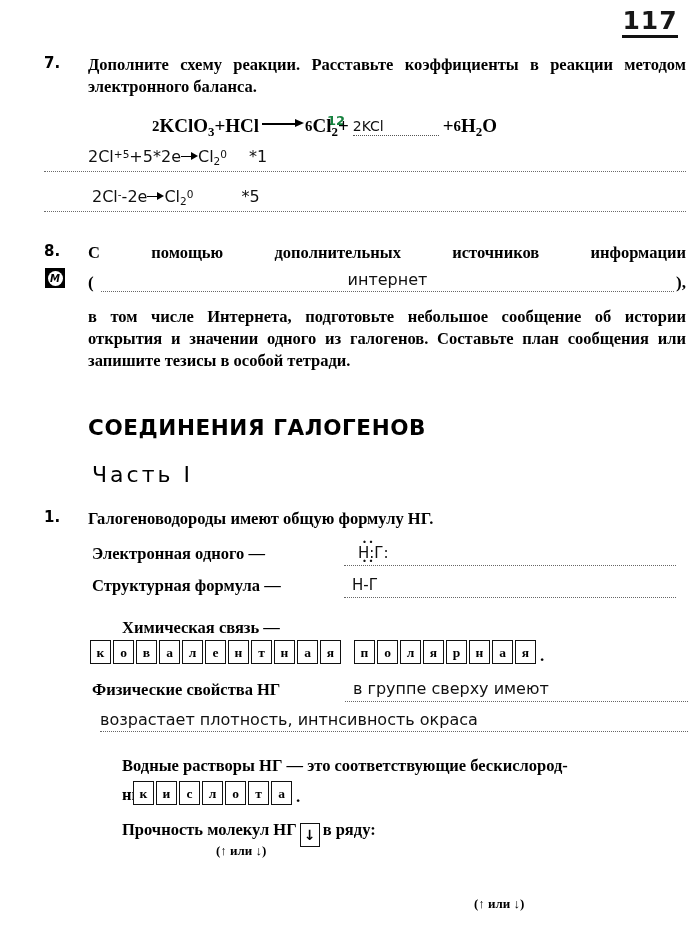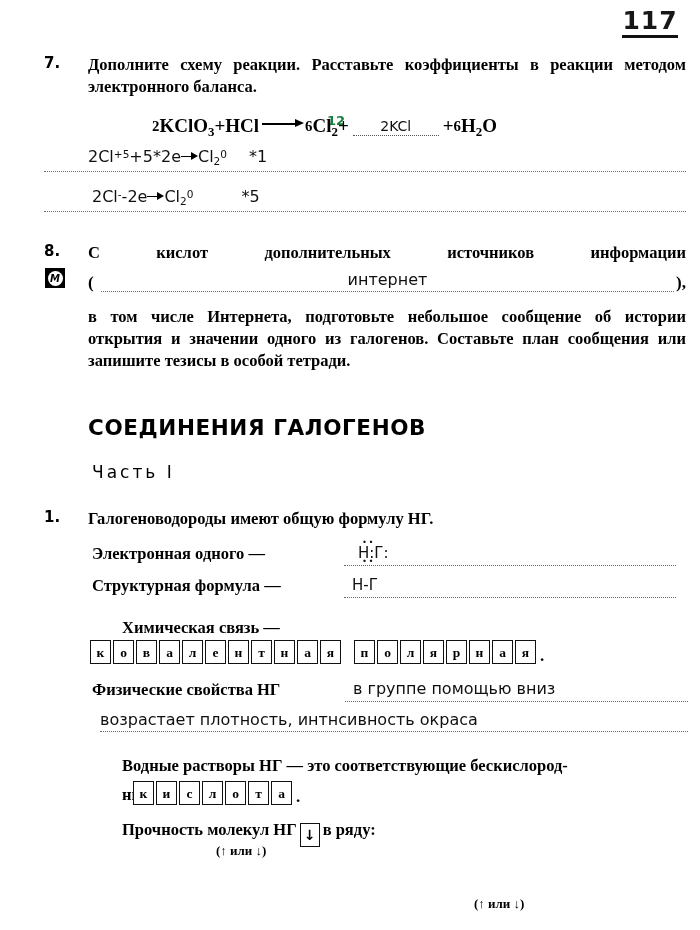--- a/index.html
+++ b/index.html
@@ -118,21 +118,20 @@
     position: absolute;
     font-family: "DejaVu Sans", sans-serif;
     font-weight: 600;
     font-size: 13px;
     color: #15803d;
   }
   .blank-fill {
     display: inline-block;
     position: relative;
     min-width: 86px;
-    text-align: center;
     font-family: "DejaVu Sans", sans-serif;
     font-weight: 500;
     font-size: 14px;
     border-bottom: 1.5px dotted #555;
     margin: 0 4px;
     padding-bottom: 1px;
     vertical-align: 0.1em;
   }
 
   
@@ -249,21 +248,21 @@
     font-family: "DejaVu Sans", sans-serif;
     font-weight: 700;
     font-size: 21.5px;
     letter-spacing: 0.6px;
   }
   .part-label {
     position: absolute;
     left: 92px;
     font-family: "DejaVu Sans", sans-serif;
     font-weight: 400;
-    font-size: 17px;
+    font-size: 22px;
     letter-spacing: 3px;
   }
 
   
   .formula-row {
     position: relative;
     height: 30px;
     font-size: 16.5px;
     font-weight: 600;
   }
@@ -398,21 +397,21 @@
       <div class="dotrule"></div>
     </div>
   </div>
 
   <div class="task" style="top:242px;">
     <div class="task-num">8.</div>
     <div class="m-badge">
       <div class="m-circle">M</div>
     </div>
     <div class="task-body">
-      <div class="ptext" style="text-align:justify; text-align-last:justify;">С кислот дополнительных источников информации</div>
+      <div class="ptext" style="text-align:justify; text-align-last:justify;">С помощью дополнительных источников информации</div>
 
       <div class="source-row">
         <span class="paren-l">(</span>
         <span class="source-line">
           <span class="hand">интернет</span>
         </span>
         <span class="paren-r">),</span>
       </div>
 
 
@@ -476,21 +475,21 @@
     <div class="lbox">н</div>
     <div class="lbox">а</div>
     <div class="lbox">я</div>
     <span class="box-period">.</span>
   </div>
 
   <div style="position:absolute; left:92px; right:12px; top:676px;">
     <div class="formula-row" style="height:28px;">
       <span class="formula-label">Физические свойства НГ</span>
       <span class="formula-blank" style="left:253px; right:0px;">
-        <span class="hand" style="font-size:16px;">в группе помощью вниз</span>
+        <span class="hand" style="font-size:16px;">в группе сверху имеют</span>
       </span>
     </div>
     <div style="position:relative; height:28px;">
       <span class="hand dotted-under" style="position:absolute; left:8px; right:0; bottom:0; font-size:16px; padding-bottom:2px; display:block;">возрастает плотность, интнсивность окраса</span>
     </div>
   </div>
 
   <div class="row-abs" style="left:92px; right:8px; top:756px;">Водные растворы НГ — это соответствующие бескислород-</div>
 
   <div style="position:absolute; left:92px; top:782px;">

